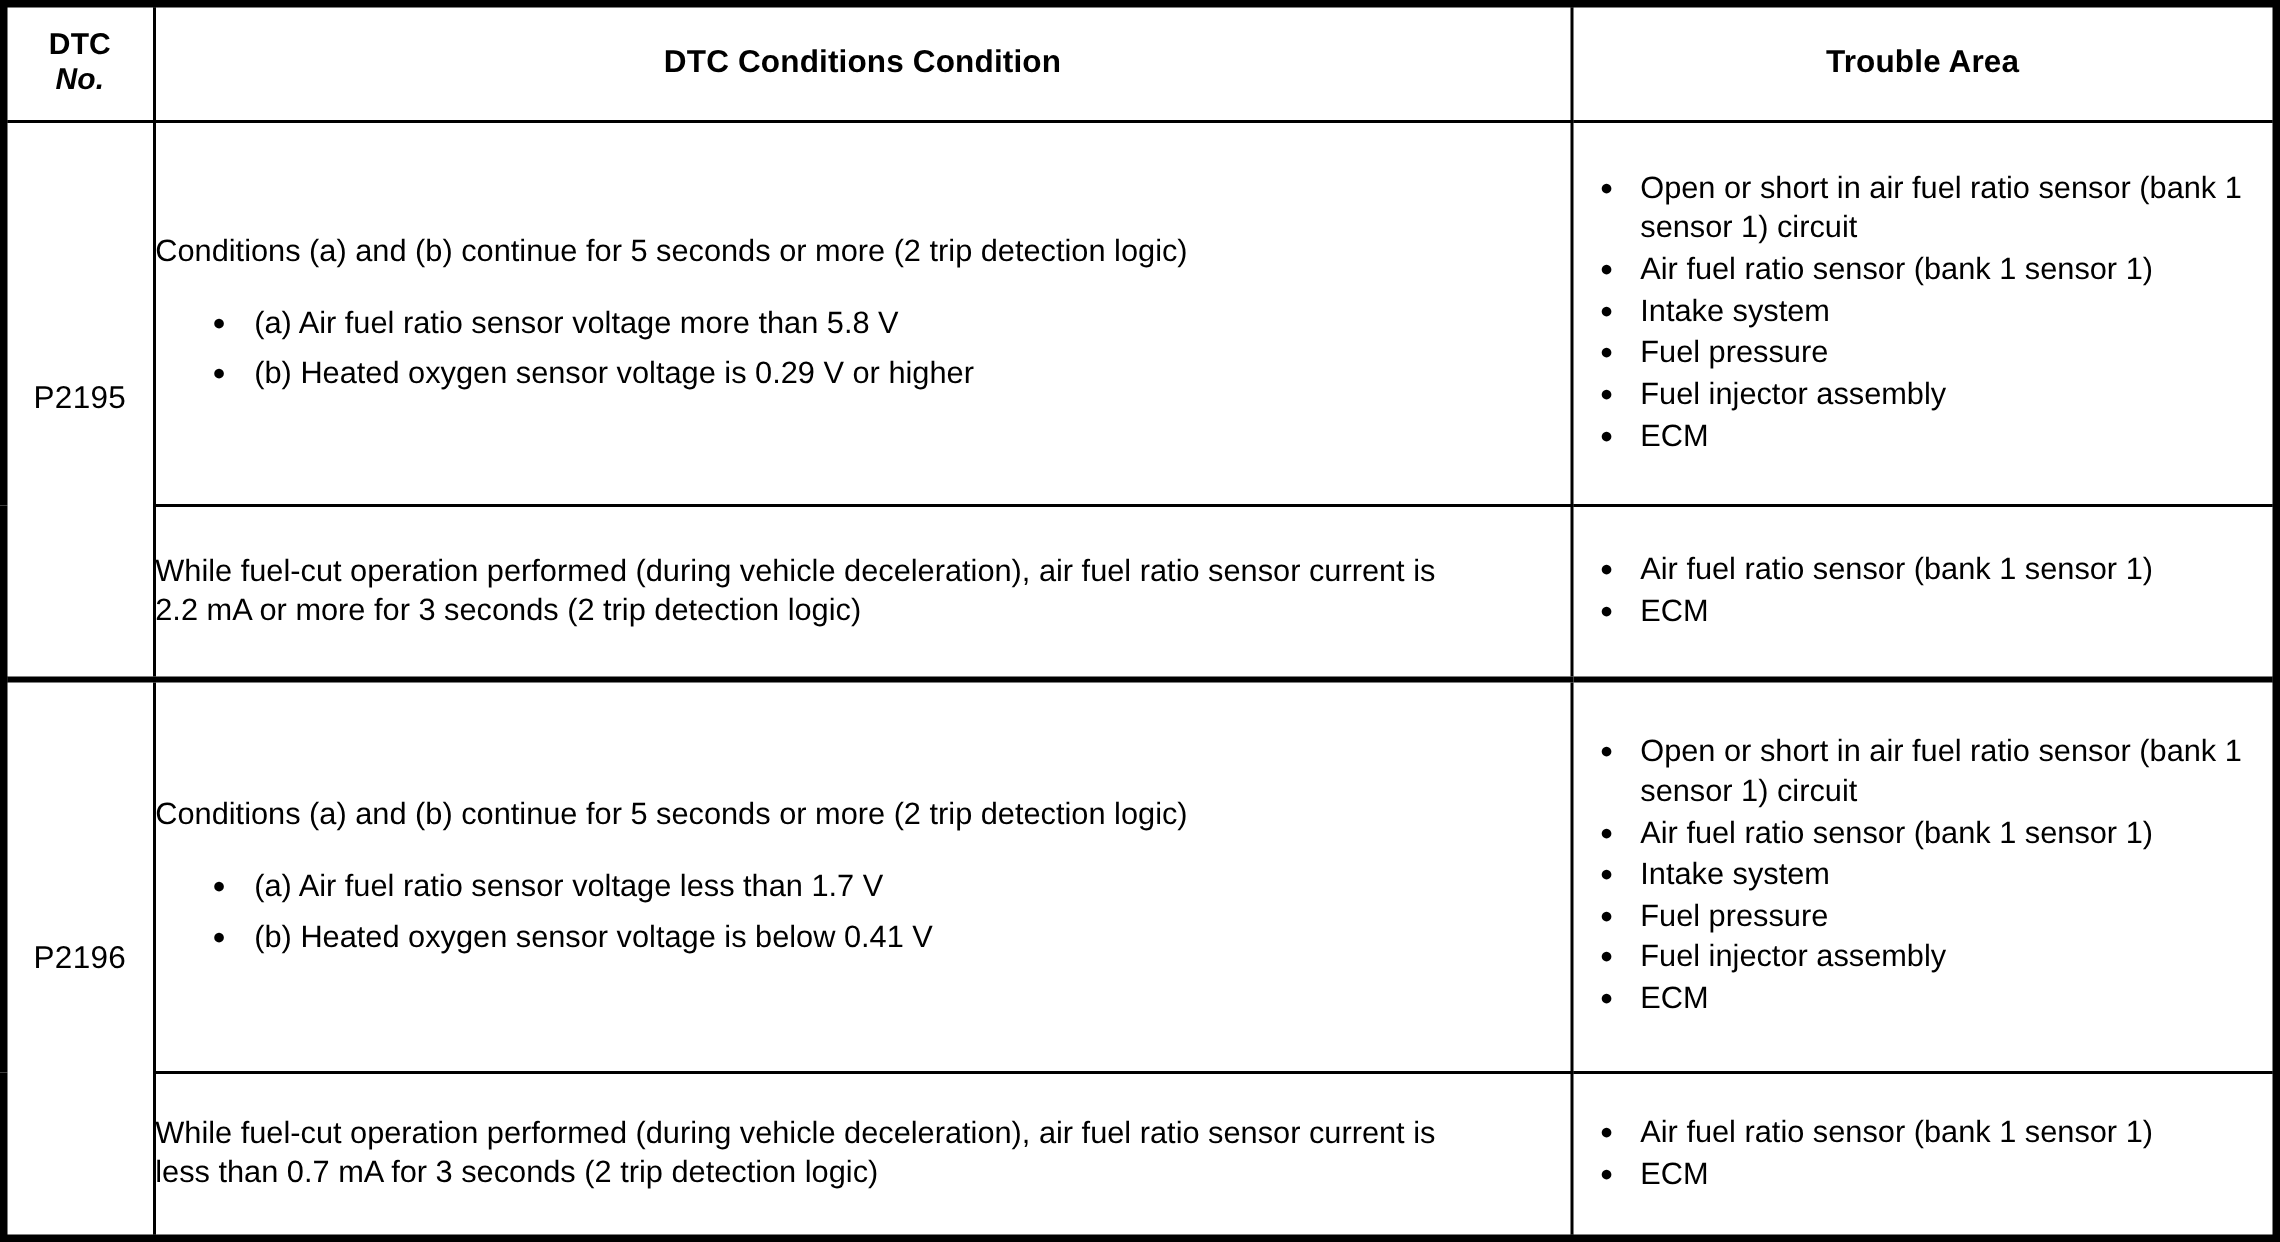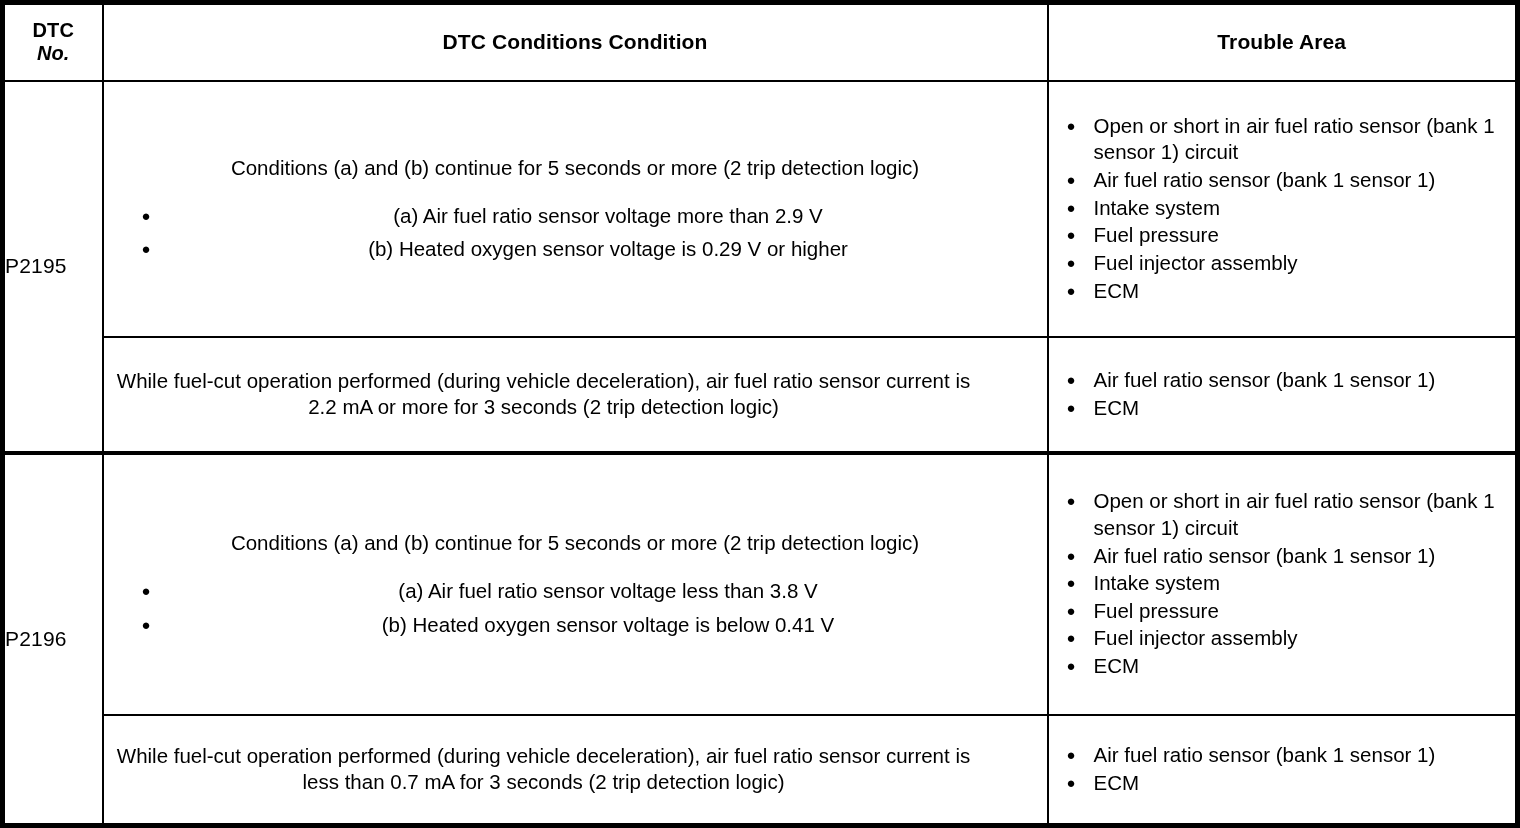--- a/index.html
+++ b/index.html
@@ -47,31 +47,31 @@
     letter-spacing: 0.1px;
   }
   .hdr-dtc {
     line-height: 1.18;
     font-size: 20px;
   }
   .hdr-dtc .l2 { display: block; font-style: italic; }
 
   
   .cell-dtc {
+    text-align: center;
     font-size: 21px;
     font-weight: normal;
     letter-spacing: 0.2px;
   }
 
   
   .cell-cond {
     padding: 6px 0 6px 12px;
     font-size: 20.5px;
     line-height: 1.28;
-    text-align: center;
   }
   .cond-lead {
     margin: 0;
     white-space: nowrap;
   }
   ul.cond-list {
     list-style: none;
     margin: 22px 0 0 0;
     padding: 0 0 0 38px;
   }
@@ -152,21 +152,21 @@
   <tbody>
 
     <tr class="r-p2195-a">
       <td class="cell-dtc" rowspan="2">P2195</td>
 
       <td class="cell-cond">
         <p class="cond-lead">Conditions (a) and (b) continue for 5 seconds or more (2 trip detection logic)</p>
         <ul class="cond-list">
           <li>
             <span class="bullet">●</span>
-            <span>(a) Air fuel ratio sensor voltage more than 2.9 V</span>
+            <span>(a) Air fuel ratio sensor voltage more than 5.8 V</span>
           </li>
           <li>
             <span class="bullet">●</span>
             <span>(b) Heated oxygen sensor voltage is 0.29 V or higher</span>
           </li>
         </ul>
       </td>
 
       <td class="cell-area">
         <ul class="area-list">
@@ -217,21 +217,21 @@
     </tr>
 
     <tr class="r-p2196-a">
       <td class="cell-dtc" rowspan="2" style="border-top-width:4px;">P2196</td>
 
       <td class="cell-cond" style="border-top-width:4px;">
         <p class="cond-lead">Conditions (a) and (b) continue for 5 seconds or more (2 trip detection logic)</p>
         <ul class="cond-list">
           <li>
             <span class="bullet">●</span>
-            <span>(a) Air fuel ratio sensor voltage less than 3.8 V</span>
+            <span>(a) Air fuel ratio sensor voltage less than 1.7 V</span>
           </li>
           <li>
             <span class="bullet">●</span>
             <span>(b) Heated oxygen sensor voltage is below 0.41 V</span>
           </li>
         </ul>
       </td>
 
       <td class="cell-area" style="border-top-width:4px;">
         <ul class="area-list">

